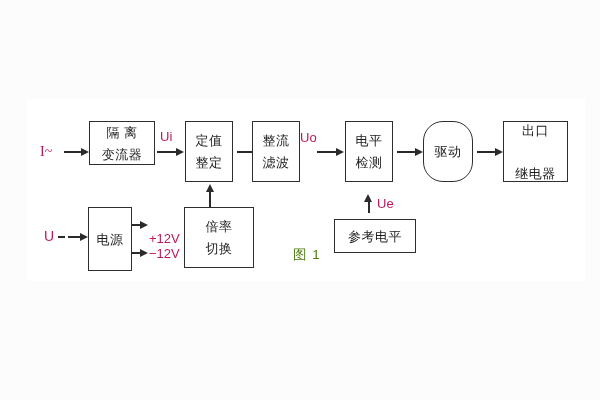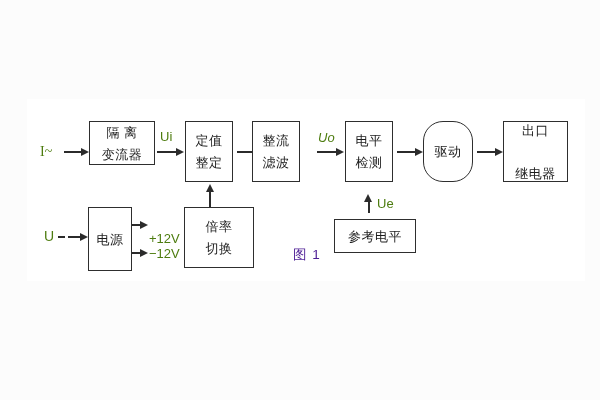--- a/index.html
+++ b/index.html
@@ -12,31 +12,31 @@
   .panel {
     position:absolute; left:27px; top:99px; width:558px; height:182px;
     background:#ffffff;
   }
   .box {
     position:absolute; box-sizing:border-box;
     border:1.5px solid #2e2e2e; background:#ffffff;
     display:flex; flex-direction:column; align-items:center; justify-content:center;
     gap:9px; font-size:13px; letter-spacing:0.5px; line-height:1; white-space:pre;
   }
-  .lbl { position:absolute; font-size:13px; line-height:1; white-space:pre; color:#4d7c0f; }
+  .lbl { position:absolute; font-size:13px; line-height:1; white-space:pre; color:#be185d; }
   .serif { font-family:"Liberation Serif","DejaVu Serif",serif; font-size:14px; }
   .hline { position:absolute; height:1.5px; background:#2b2b2b; }
   .vline { position:absolute; width:1.5px; background:#2b2b2b; }
   .tri-right { position:absolute; width:0; height:0;
     border-top:4px solid transparent; border-bottom:4px solid transparent;
     border-left:8px solid #2b2b2b; }
   .tri-up { position:absolute; width:0; height:0;
     border-left:4px solid transparent; border-right:4px solid transparent;
     border-bottom:8px solid #2b2b2b; }
-  .caption { position:absolute; font-size:13.5px; letter-spacing:1px; color:#4c1d95; }
+  .caption { position:absolute; font-size:13.5px; letter-spacing:1px; color:#4d7c0f; }
 </style>
 </head>
 <body>
 
 <div class="stage">
 
   <div class="panel"></div>
 
   <span class="lbl serif" style="left:40px; top:145px;">I~</span>
   <span class="lbl" style="left:44px; top:229px; font-size:14px;">U</span>
@@ -46,21 +46,21 @@
 
   <div class="hline" style="left:157px; top:151px; width:19px;"></div>
   <div class="tri-right" style="left:176px; top:148px;"></div>
   <span class="lbl" style="left:160px; top:130px;">Ui</span>
 
   <div class="hline" style="left:237px; top:151px; width:19px;"></div>
   <div class="tri-right" style="left:256px; top:148px;"></div>
 
   <div class="hline" style="left:317px; top:151px; width:19px;"></div>
   <div class="tri-right" style="left:336px; top:148px;"></div>
-  <span class="lbl" style="left:318px; top:131px;font-style:italic;">Uo</span>
+  <span class="lbl" style="left:300px; top:131px;">Uo</span>
 
   <div class="hline" style="left:397px; top:151px; width:18px;"></div>
   <div class="tri-right" style="left:415px; top:148px;"></div>
 
   <div class="hline" style="left:477px; top:151px; width:18px;"></div>
   <div class="tri-right" style="left:495px; top:148px;"></div>
 
   <div class="box" style="left:89px; top:121px; width:66px; height:44px;">
     <span>隔 离</span>
     <span>变流器</span>

